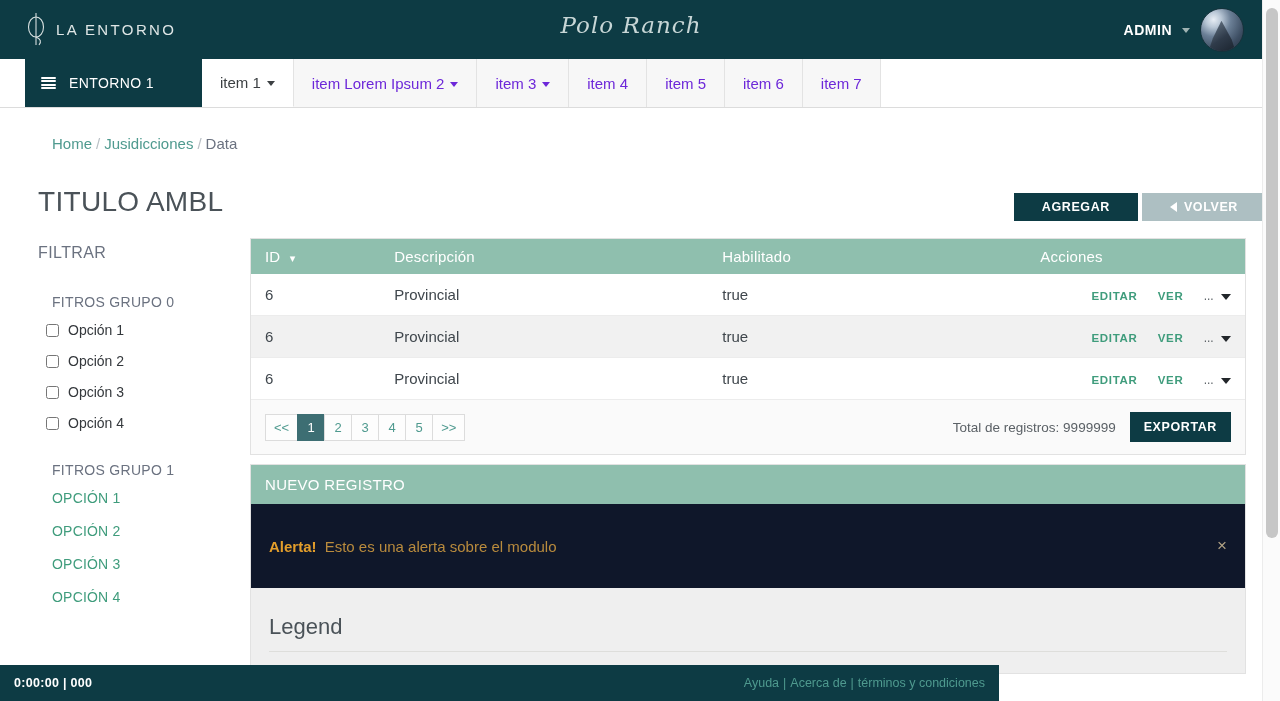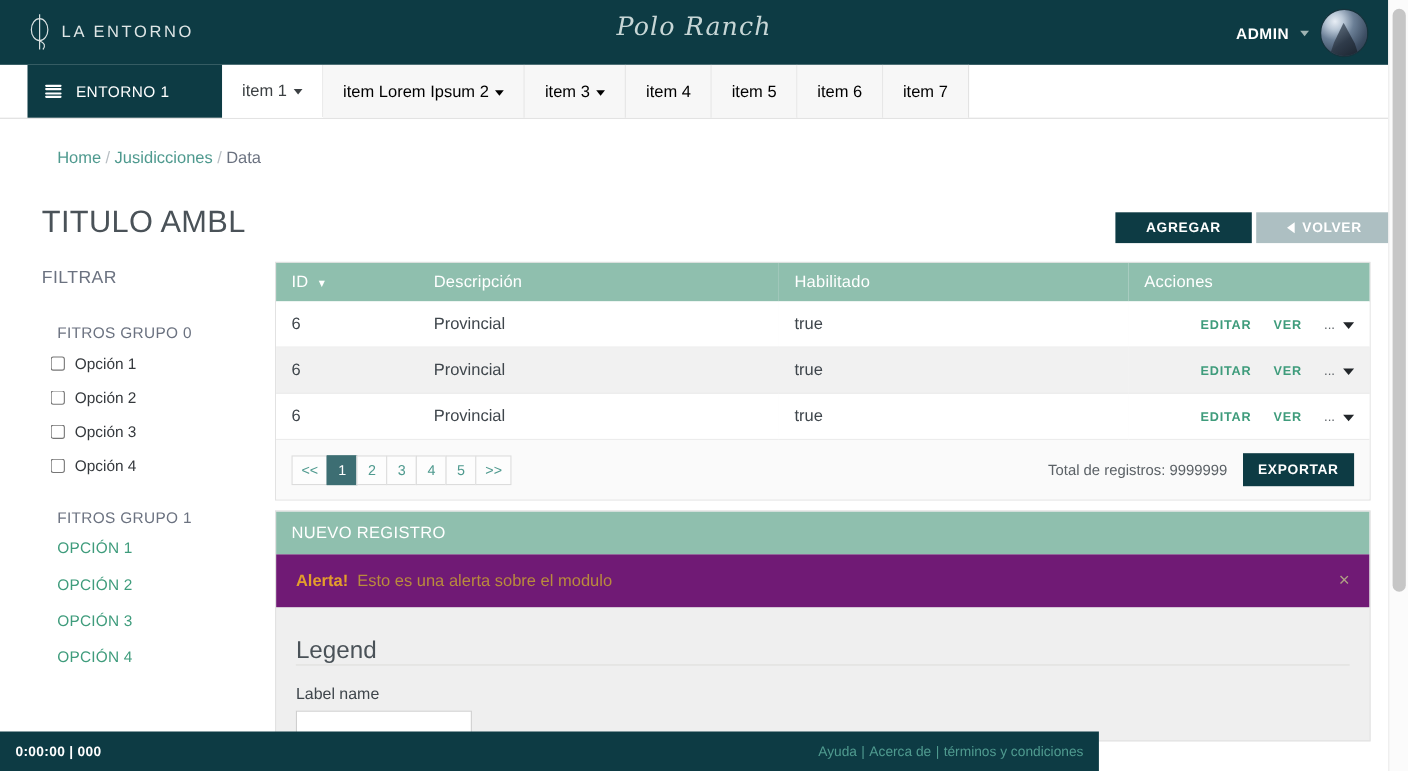--- a/index.html
+++ b/index.html
@@ -59,21 +59,21 @@
     background:#0d3b44; color:#fff; display:flex; align-items:center; gap:13px;
     padding-left:16px;
   }
   .hamburger { width:15px; height:12px; display:flex; flex-direction:column; justify-content:space-between; }
   .hamburger i { display:block; height:2px; background:#fff; border-radius:1px; }
   .entorno-label { font-size:14px; letter-spacing:0.4px; }
 
   .tabs { position:absolute; left:202px; top:0; height:48px; display:flex; align-items:stretch; }
   .tab {
     display:flex; align-items:center; gap:6px; padding:0 18px;
-    font-size:15px; color:#000000; background:#f7f7f7;
+    font-size:15px; color:#6d28d9; background:#f7f7f7;
     border-right:1px solid #e3e3e3; cursor:pointer; white-space:nowrap;
   }
   .tab.active { background:#ffffff; color:#3c4043; border-bottom:1px solid #fff; }
   .tab .caret {
     width:0;height:0;border-left:4px solid transparent;border-right:4px solid transparent;
     border-top:5px solid currentColor; display:inline-block; margin-top:2px;
   }
 
   
   .breadcrumb {
@@ -170,30 +170,30 @@
   
   .panel2 {
     position:absolute; left:250px; top:464px; width:996px; height:210px;
     background:#efefef; border:1px solid #e2e2e2; overflow:hidden;
   }
   .panel2-head {
     background:#8fbfae; color:#ffffff; font-size:15px; letter-spacing:0.3px;
     padding:11px 14px;
   }
   .alert {
-    background:#701a75; color:#8a6d3b; font-size:15px; padding:14px 18px;
+    background:#0f172a; color:#8a6d3b; font-size:15px; padding:32px 18px;
     display:flex; align-items:center; justify-content:space-between;
   }
   .alert b { color:#e39e2b; margin-right:4px; }
   .alert-text { color:#b98b3d; }
   .alert-close { color:#b0a184; font-size:17px; cursor:pointer; padding-left:14px; }
   .form-area { padding:26px 18px 0 18px; }
   .legend-title {
     font-size:22px; color:#4a5258; font-weight:400;
-    border-bottom:1px solid #dededb; margin-bottom:18px;
+    border-bottom:1px solid #dededb; padding-bottom:11px; margin-bottom:18px;
   }
   .field-label { font-size:14.5px; color:#3f464c; margin-bottom:7px; }
   .field-input {
     width:160px; height:32px; background:#ffffff; border:1px solid #cfcfcf;
     font-size:14px; padding:4px 8px; color:#3f464c;
   }
 
   
   .footer {
     position:absolute; left:0; bottom:0; width:999px; height:36px;

